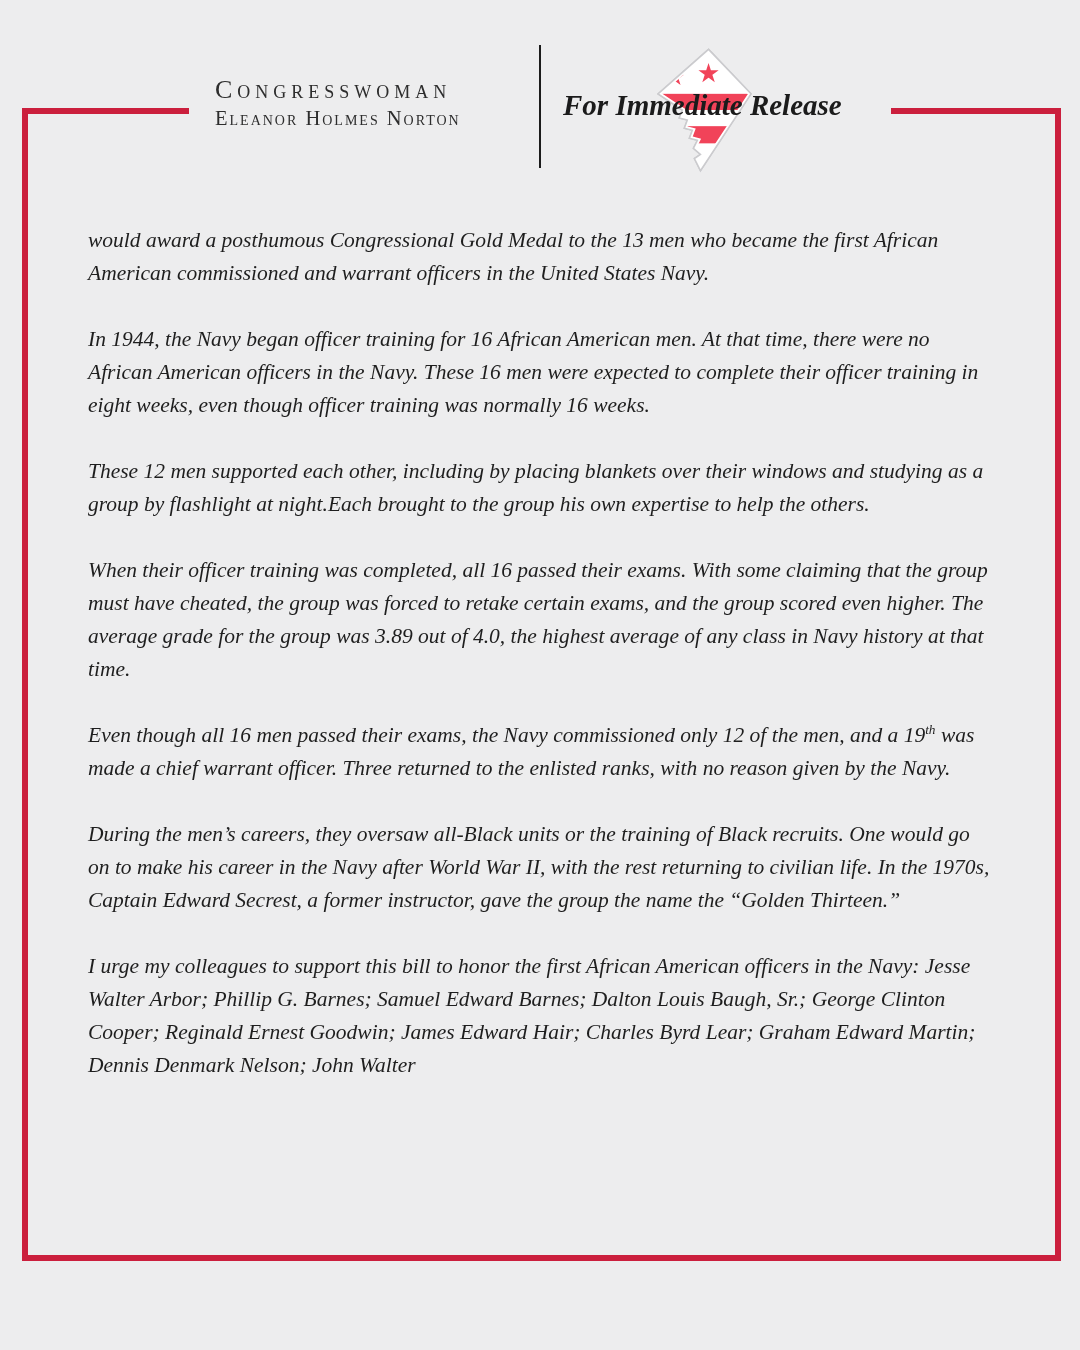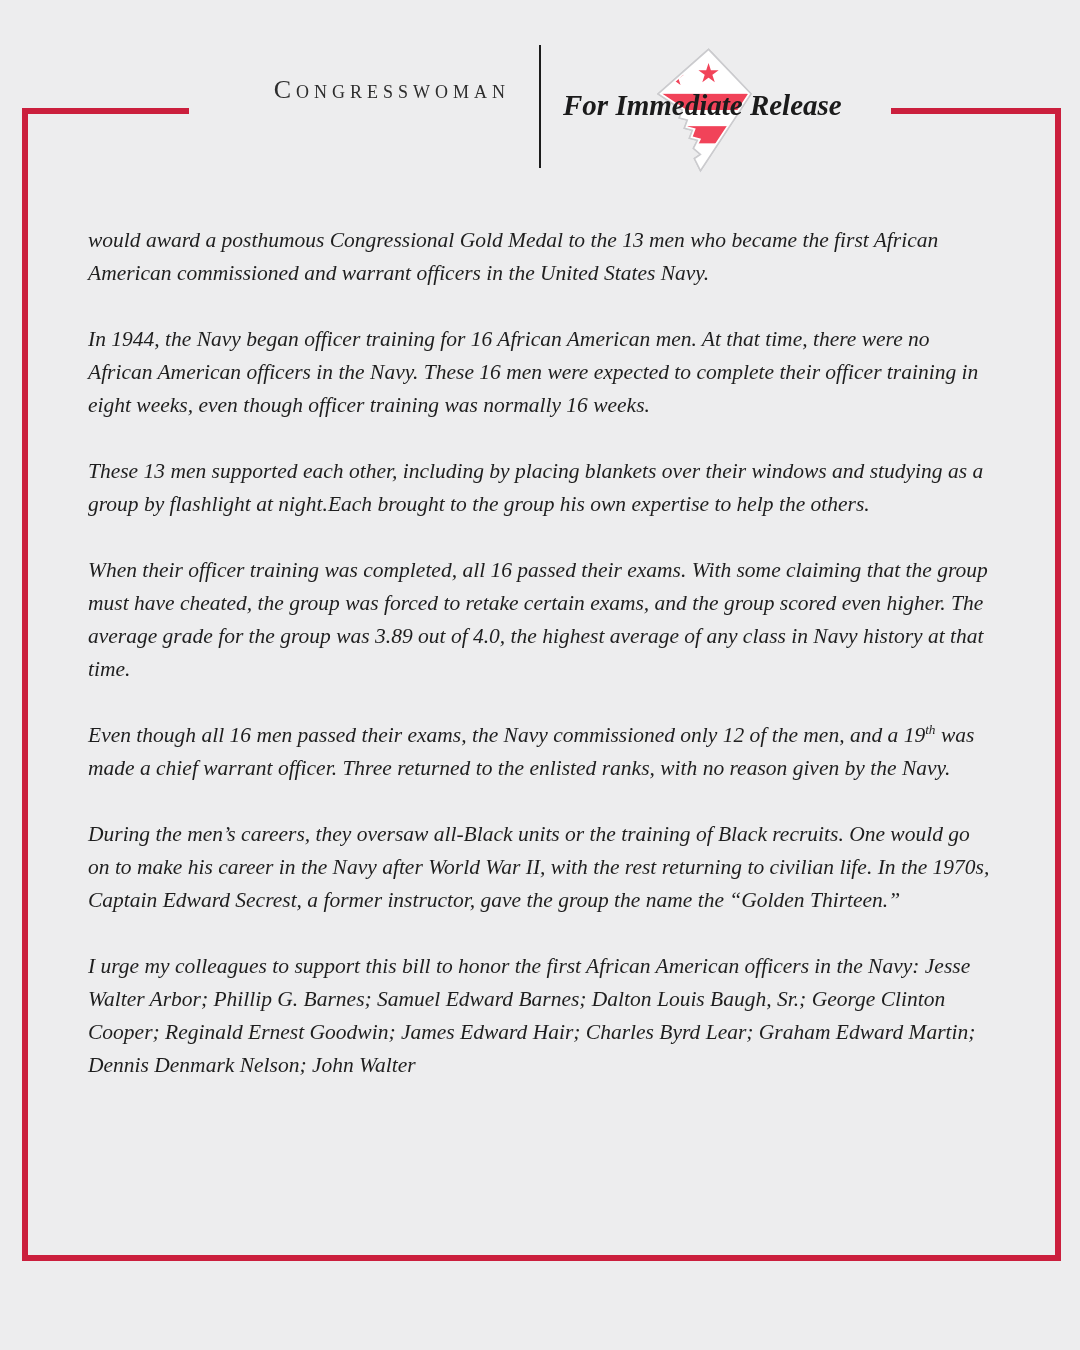--- a/index.html
+++ b/index.html
@@ -17,21 +17,21 @@
   .frame-top-left   { left: 22px;  top: 108px;  width: 167px;  height: 6px; }
   .frame-top-right  { left: 891px; top: 108px;  width: 170px;  height: 6px; }
   .frame-left       { left: 22px;  top: 108px;  width: 6px;    height: 1153px; }
   .frame-right      { left: 1055px;top: 108px;  width: 6px;    height: 1153px; }
   .frame-bottom     { left: 22px;  top: 1255px; width: 1039px; height: 6px; }
   
   .congress-block {
     position: absolute;
     left: 215px; top: 76px;
     width: 295px;
-    text-align: right;
+    text-align: left;
     color: #2d2d2d;
   }
   .congress-line1 {
     font-size: 26px;
     font-variant: small-caps;
     letter-spacing: 5px;
     line-height: 28px;
     white-space: nowrap;
   }
   .congress-line2 {
@@ -89,20 +89,21 @@
 <div class="page">
 
   <div class="frame-seg frame-top-left"></div>
   <div class="frame-seg frame-top-right"></div>
   <div class="frame-seg frame-left"></div>
   <div class="frame-seg frame-right"></div>
   <div class="frame-seg frame-bottom"></div>
 
   <div class="congress-block">
     <div class="congress-line1">Congresswoman</div>
+    <div class="congress-line2">Eleanor Holmes Norton</div>
   </div>
 
   <div class="header-divider"></div>
 
   <svg class="dc-logo" viewBox="0 0 96 124" xmlns="http://www.w3.org/2000/svg" aria-hidden="true">
     <defs>
       <clipPath id="dcClip">
         <path d="M52,2 L94,46 L44,122 L38,110 L44,106 L37,100 L41,92 L33,90 L36,82 L28,80 L31,72 L23,70 L26,62 L2,46 Z"></path>
       </clipPath>
     </defs>
@@ -121,20 +122,20 @@
     </g>
 
     <path d="M52,2 L94,46 L44,122 L38,110 L44,106 L37,100 L41,92 L33,90 L36,82 L28,80 L31,72 L23,70 L26,62 L2,46 Z" fill="none" stroke="#cbcbce" stroke-width="1.5"></path>
   </svg>
 
   <div class="release-label">For Immediate Release</div>
 
   <div class="doc-body">
     <p>would award a posthumous Congressional Gold Medal to the 13 men who became the first African American commissioned and warrant officers in the United States Navy.</p>
     <p>In 1944, the Navy began officer training for 16 African American men. At that time, there were no African American officers in the Navy. These 16 men were expected to complete their officer training in eight weeks, even though officer training was normally 16 weeks.</p>
-    <p>These 13 men supported each other, including by placing blankets over their windows and studying as a group by flashlight at night.Each brought to the group his own expertise to help the others.</p>
+    <p>These 12 men supported each other, including by placing blankets over their windows and studying as a group by flashlight at night.Each brought to the group his own expertise to help the others.</p>
     <p>When their officer training was completed, all 16 passed their exams. With some claiming that the group must have cheated, the group was forced to retake certain exams, and the group scored even higher. The average grade for the group was 3.89 out of 4.0, the highest average of any class in Navy history at that time.</p>
     <p><span>Even though all 16 men passed their exams, the Navy commissioned only 12 of the men, and a 19</span><sup>th</sup><span> was made a chief warrant officer. Three returned to the enlisted ranks, with no reason given by the Navy.</span></p>
     <p>During the men’s careers, they oversaw all-Black units or the training of Black recruits. One would go on to make his career in the Navy after World War II, with the rest returning to civilian life. In the 1970s, Captain Edward Secrest, a former instructor, gave the group the name the “Golden Thirteen.”</p>
     <p>I urge my colleagues to support this bill to honor the first African American officers in the Navy: Jesse Walter Arbor; Phillip G. Barnes; Samuel Edward Barnes; Dalton Louis Baugh, Sr.; George Clinton Cooper; Reginald Ernest Goodwin; James Edward Hair; Charles Byrd Lear; Graham Edward Martin; Dennis Denmark Nelson; John Walter</p>
   </div>
 
 </div>
 
 </body></html>

